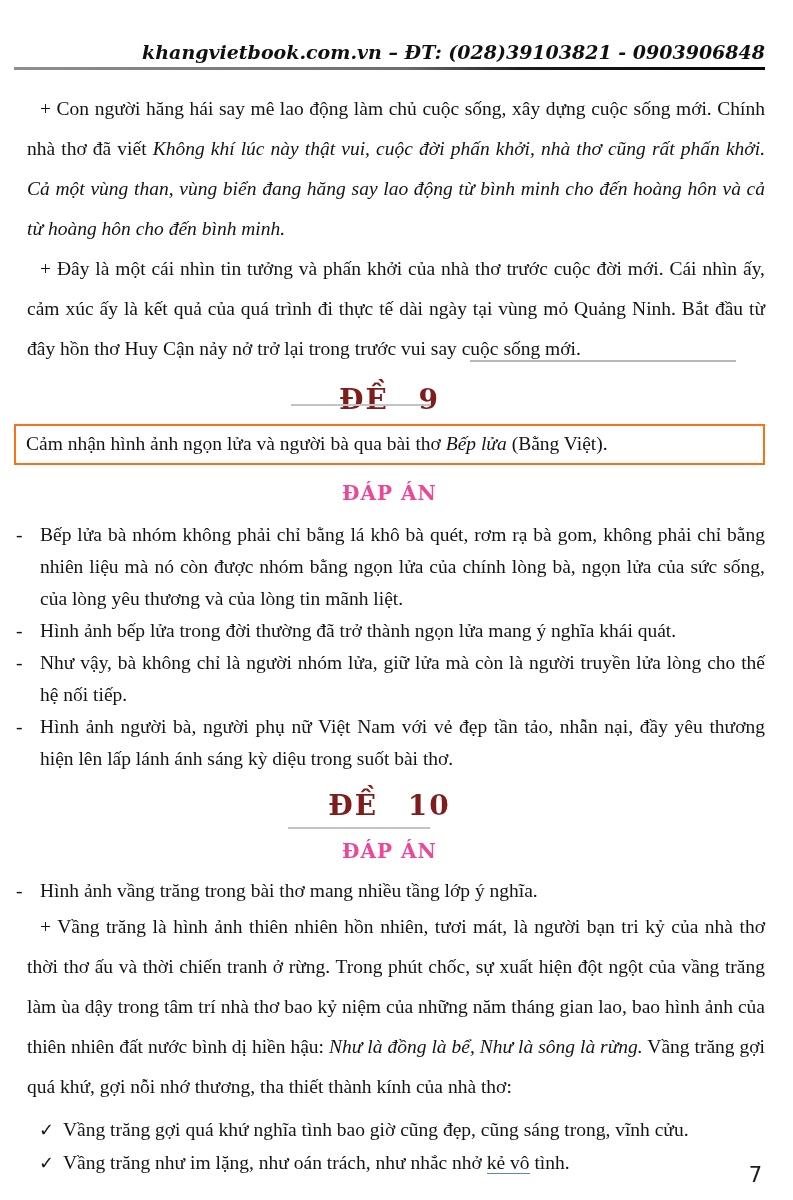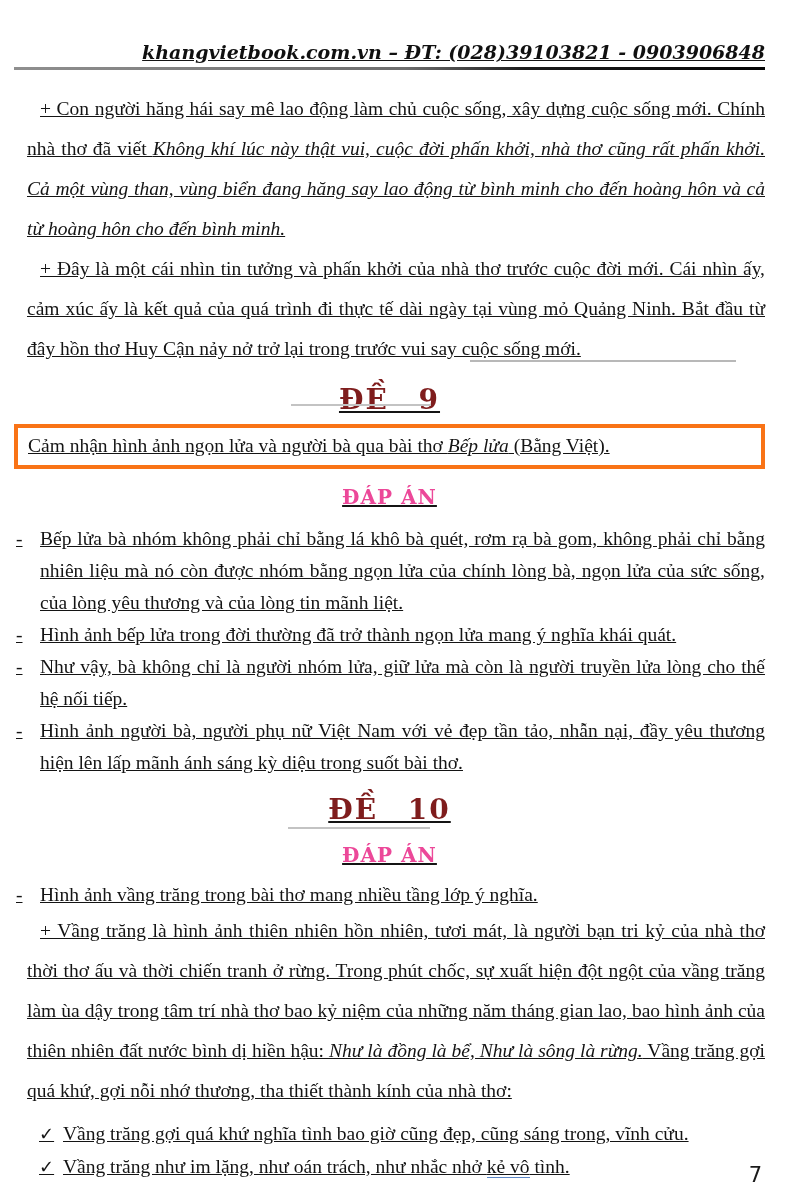--- a/index.html
+++ b/index.html
@@ -2,21 +2,21 @@
 <html><head>
 <meta charset="utf-8">
 <style>
   html, body { margin:0; padding:0; }
   body {
     width:793px; height:1200px;
     background:#ffffff; color:#141414;
     font-family:"Liberation Serif", serif;
     position:relative; overflow:hidden;
   }
-  .page { position:absolute; inset:0; padding:0 28px 0 14px; box-sizing:border-box;text-decoration:underline; }
+  .page { position:absolute; inset:0; padding:0 28px 0 14px; box-sizing:border-box; }
 
   
   .hdr {
     margin-top:40px; text-align:right;
     font-family:"DejaVu Serif", serif;
     font-weight:bold; font-style:italic;
     font-size:19px; line-height:24px; color:#101010;
   }
   .rule {
     height:3px; margin-top:3px;
@@ -35,21 +35,21 @@
   
   .de-title {
     margin-top:14px; text-align:center;
     font-family:"DejaVu Serif", serif;
     font-weight:bold; font-size:28px; line-height:34px;
     letter-spacing:2px; word-spacing:18px; color:#7f1d1d;
   }
 
   
   .prompt-box {
-    margin-top:7px; border:4px solid #f97316;
+    margin-top:7px; border:2px solid #f97316;
     padding:3px 10px 4px 10px;
     font-size:19.5px; line-height:30px; text-align:justify;
     background:#fff;
   }
 
   
   .dap-an {
     margin-top:15px; text-align:center;
     font-family:"DejaVu Serif", serif;
     font-weight:bold; font-size:20px; line-height:27px;
@@ -109,21 +109,21 @@
       <div class="dash-item">
         <span class="m">-</span>
         <span class="t">Hình ảnh bếp lửa trong đời thường đã trở thành ngọn lửa mang ý nghĩa khái quát.</span>
       </div>
       <div class="dash-item">
         <span class="m">-</span>
         <span class="t">Như vậy, bà không chỉ là người nhóm lửa, giữ lửa mà còn là người truyền lửa lòng cho thế hệ nối tiếp.</span>
       </div>
       <div class="dash-item">
         <span class="m">-</span>
-        <span class="t">Hình ảnh người bà, người phụ nữ Việt Nam với vẻ đẹp tần tảo, nhẫn nại, đầy yêu thương hiện lên lấp mãnh ánh sáng kỳ diệu trong suốt bài thơ.</span>
+        <span class="t">Hình ảnh người bà, người phụ nữ Việt Nam với vẻ đẹp tần tảo, nhẫn nại, đầy yêu thương hiện lên lấp lánh ánh sáng kỳ diệu trong suốt bài thơ.</span>
       </div>
     </div>
   </div>
 
   <div>
     <div class="de-title">ĐỀ 10</div>
     <div class="dap-an">ĐÁP ÁN</div>
 
     <div class="dash-list" style="margin-top:10px;">
       <div class="dash-item">

